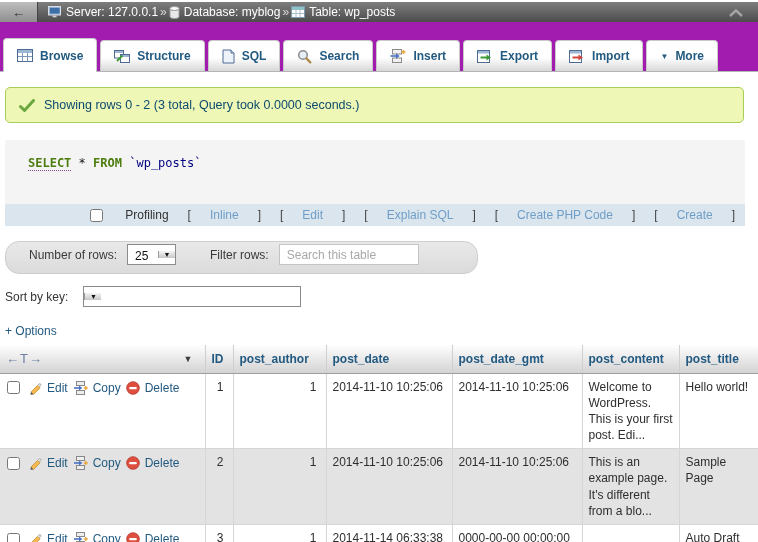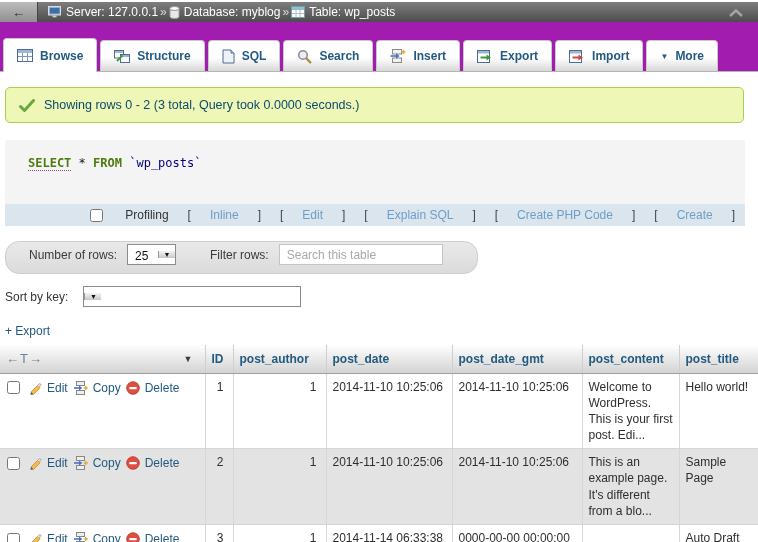--- a/index.html
+++ b/index.html
@@ -57,21 +57,21 @@
              border-radius:14px; display:flex; align-items:center; gap:10px;
              padding:0 12px 6px 23px; color:#3a3a3a; }
   .fsel { display:inline-flex; align-items:center; background:#fff;
           border:1px solid #8b8b8b; height:21px; cursor:pointer; }
   .fsel .val { padding:3px 7px 0; flex:1; color:#111; overflow:hidden; white-space:nowrap; }
   .fsel .btn { width:17px; background:linear-gradient(#f4f4f4,#c8c8c8);
                border-left:1px solid #9a9a9a; display:flex; align-items:center; justify-content:center; }
   .fsel .btn span { font-size:7px; color:#111; }
   .sel-rows { width:49px; }
   .sel-sort { width:218px; }
-  .filter-input { width:164px; height:21px; border:1px solid #c4c4c4; padding:0 7px;
+  .filter-input { width:140px; height:21px; border:1px solid #c4c4c4; padding:0 7px;
                   font-size:12px; color:#333; font-family:inherit; }
   .filter-input::placeholder { color:#a9a9a9; }
   .sortrow { margin:12px 0 0 5px; display:flex; align-items:center; gap:15px; color:#333; }
   .options { margin:17px 0 0 5px; display:inline-block; color:#235a81; cursor:pointer; }
 
   
   table.grid { margin-top:7px; width:758px; border-collapse:collapse;
                table-layout:fixed; font-size:12px; }
   table.grid thead th { background:linear-gradient(#fefefe,#d3d3d3);
                border-bottom:1px solid #9f9f9f; border-right:1px solid #cfcfcf;
@@ -282,21 +282,21 @@
 <div class="sortrow">
   <span>Sort by key:</span>
   <div class="fsel sel-sort">
     <span class="btn">
         <span>▼</span>
       </span>
   </div>
 </div>
 
 
-<a class="options">+ Export</a>
+<a class="options">+ Options</a>
 
 
 <table class="grid">
   <colgroup>
     <col style="width:205px">
       <col style="width:28px">
       <col style="width:93px">
     <col style="width:126px">
       <col style="width:130px">
       <col style="width:97px">

